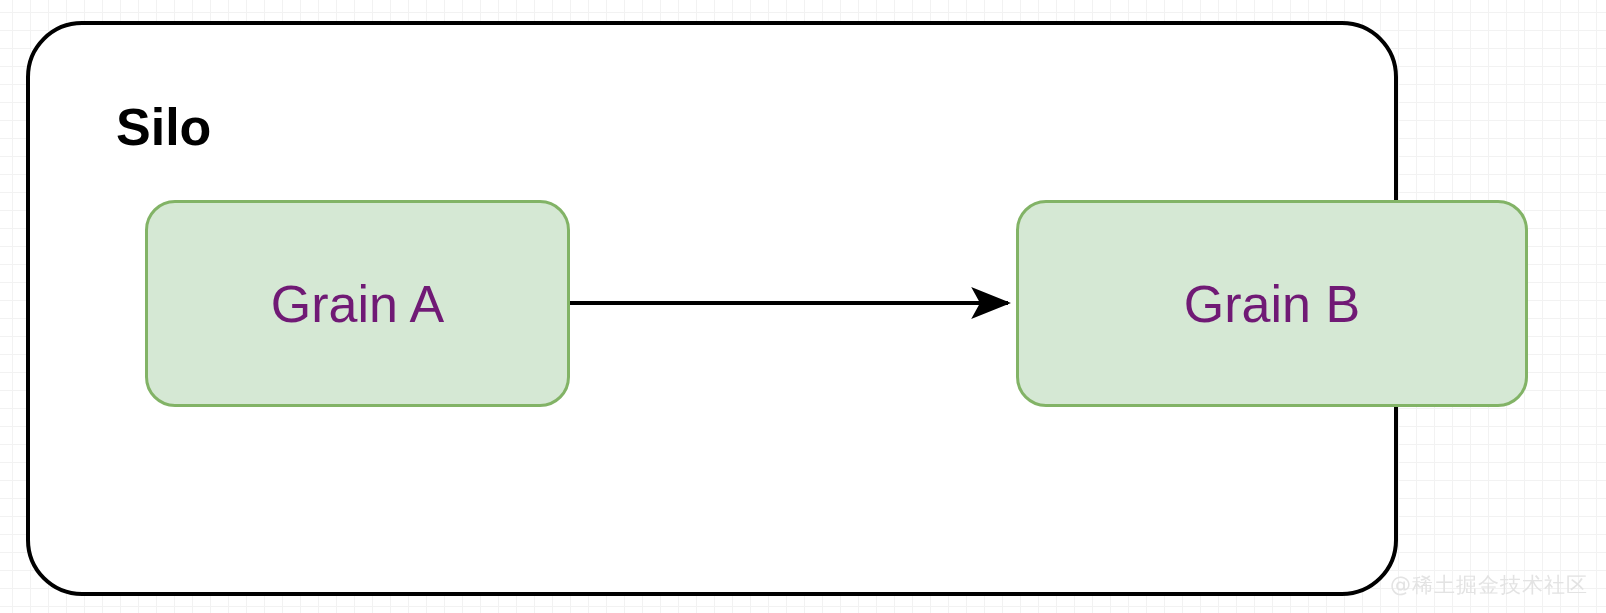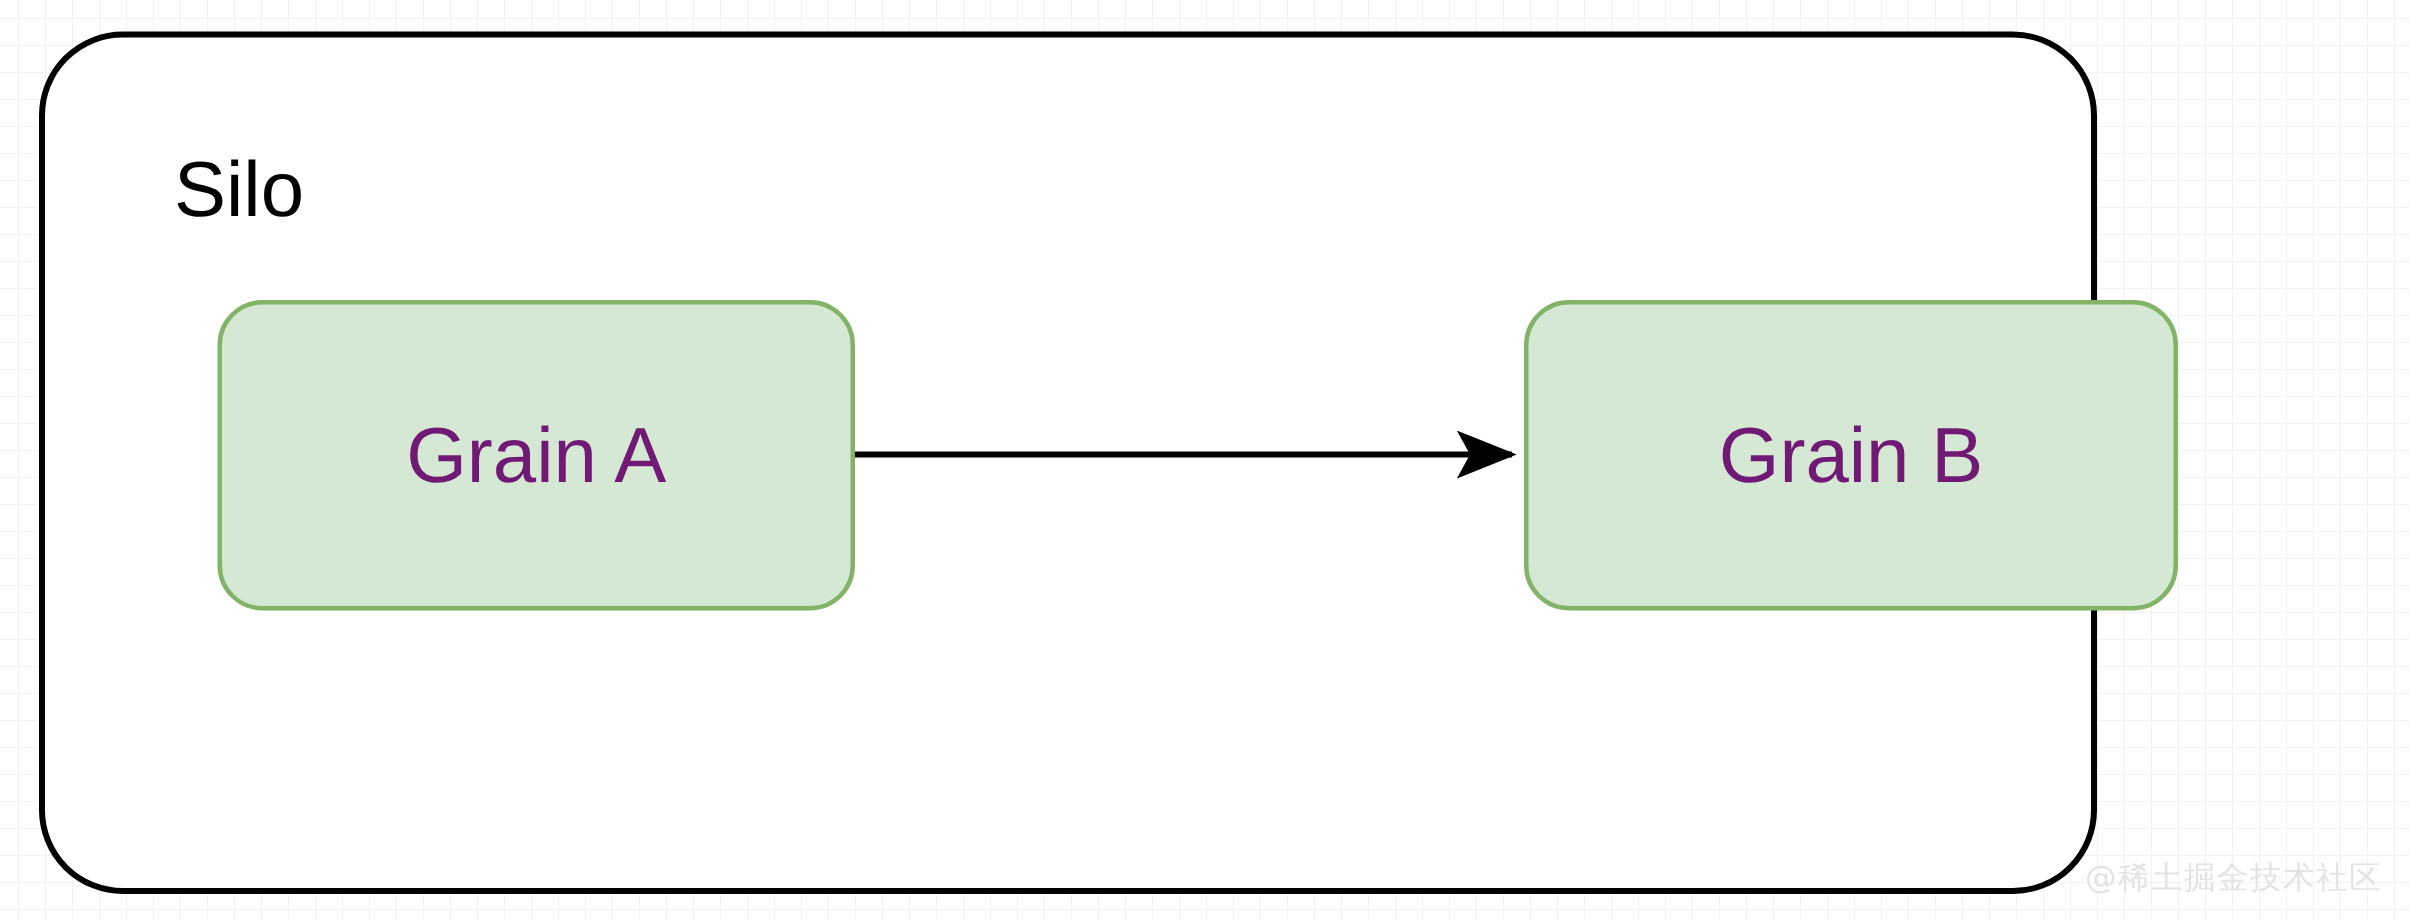--- a/index.html
+++ b/index.html
@@ -36,20 +36,21 @@
   #silo-container {
     position: absolute;
     left: 26px;
     top: 21px;
     width: 1372px;
     height: 575px;
     box-sizing: border-box;
     border: 4px solid #000000;
     border-radius: 56px;
     background: #ffffff;
+    font-weight: bold;
   }
   #silo-label {
     position: absolute;
     left: 86px;
     top: 74px;
     font-size: 52px;
     line-height: 1.1;
     color: #000000;
     white-space: nowrap;
     letter-spacing: 0px;
@@ -71,21 +72,21 @@
     color: #701a75;
     white-space: nowrap;
     line-height: 1;
   }
   #grain-a {
     left: 145px;
     width: 425px;
   }
   #grain-b {
     left: 1016px;
-    width: 436px;
+    width: 512px;
   }
   #edge-layer {
     position: absolute;
     inset: 0;
     pointer-events: none;
   }
   #watermark {
     position: absolute;
     right: 18px;
     bottom: 14px;

